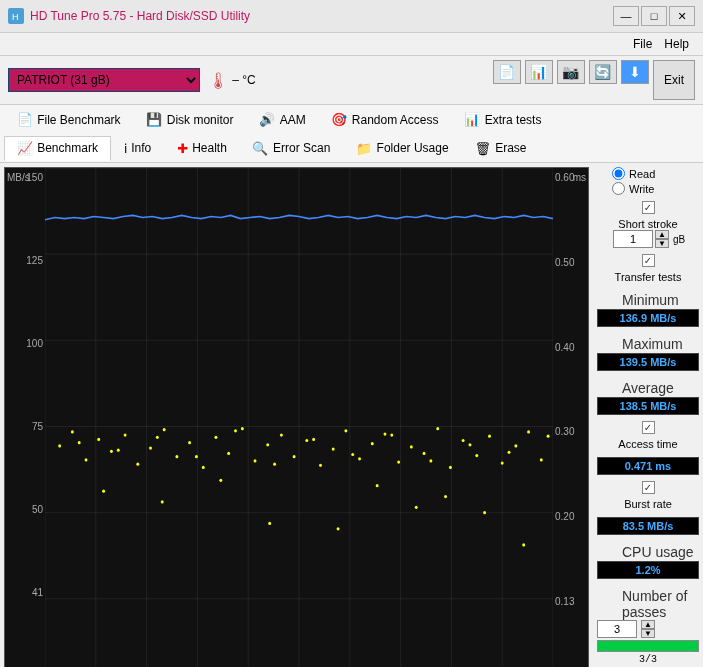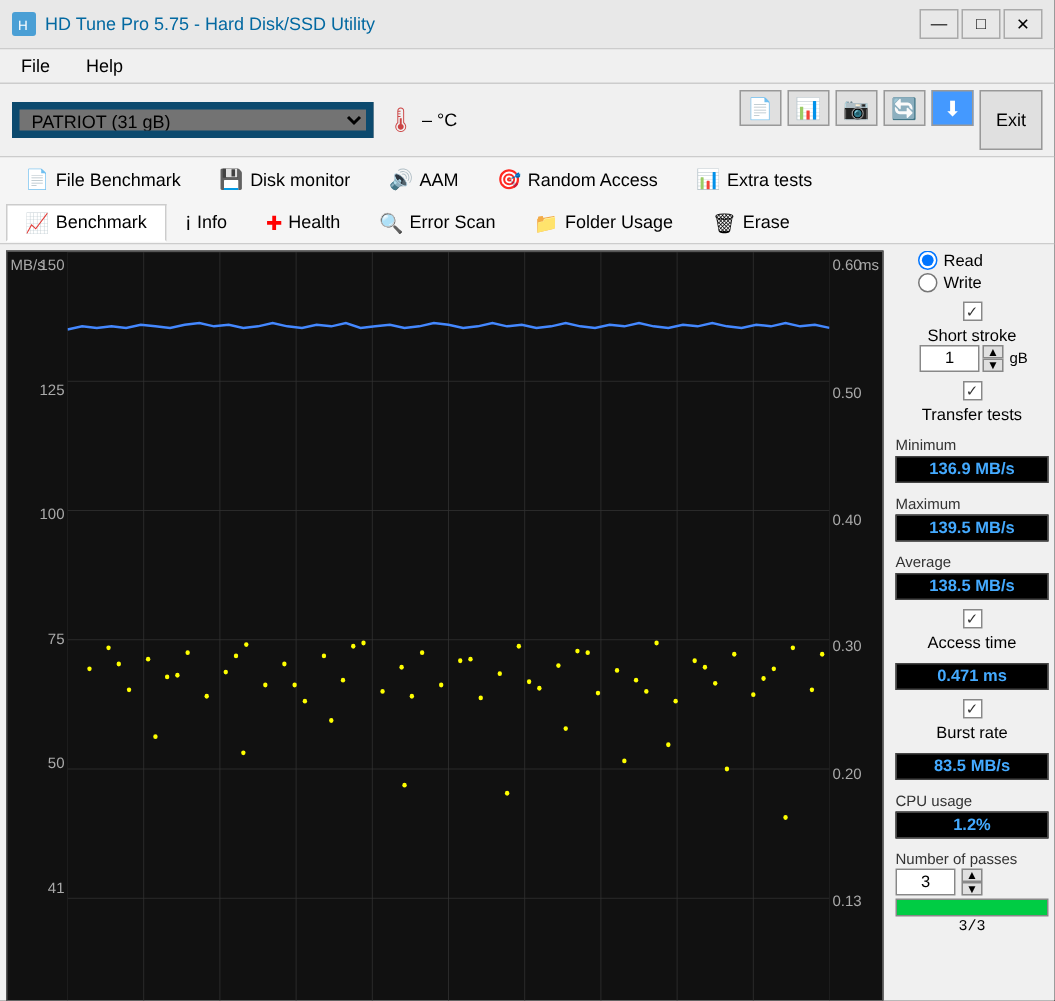--- a/index.html
+++ b/index.html
@@ -8,46 +8,47 @@
     .title-bar {
       background: #e8e8e8;
       display: flex;
       align-items: center;
       padding: 6px 8px;
       border-bottom: 1px solid #ccc;
       justify-content: space-between;
     }
     .title-bar-left { display: flex; align-items: center; gap: 6px; }
     .title-bar-icon { width: 16px; height: 16px; background: #4a9fd5; border-radius: 2px; display: flex; align-items: center; justify-content: center; }
-    .title-bar-title { font-size: 12px; color: #0369a1; }
+    .title-bar-title { font-size: 12px; color: #be185d; }
     .title-bar-controls { display: flex; gap: 2px; }
     .title-btn { width: 26px; height: 20px; background: #e8e8e8; border: 1px solid #aaa; cursor: pointer; display: flex; align-items: center; justify-content: center; font-size: 11px; }
 
     .menu-bar {
       background: #f0f0f0;
       display: flex;
-      gap: 12px;
+      gap: 0;
       padding: 2px 8px;
       border-bottom: 1px solid #ccc;
+      justify-content: flex-end;
     }
     .menu-item { padding: 2px 6px; cursor: pointer; font-size: 12px; }
 
     .toolbar {
       display: flex;
       align-items: center;
       padding: 4px 8px;
       gap: 8px;
       background: #f0f0f0;
       border-bottom: 1px solid #ccc;
     }
     .drive-select {
-      width: 241px;
+      width: 192px;
       height: 24px;
-      border: 5px solid #0c4a6e;
-      background: #737373;
+      border: 1px solid #0c4a6e;
+      background: #be185d;
       padding: 0 4px;
       font-size: 12px;
     }
     .temp-display {
       display: flex;
       align-items: center;
       gap: 4px;
       font-size: 12px;
     }
     .temp-icon { color: #cc4444; font-size: 16px; }
@@ -164,21 +165,21 @@
       background: black;
       color: #00ff00;
       text-align: center;
       padding: 2px 4px;
       font-size: 11px;
       font-weight: bold;
       border: 1px solid #444;
       margin-top: 1px;
     }
     .value-box.blue { color: #44aaff; }
-    .value-label { font-size: 10px; color: #333; margin-top: 3px; }
+    .value-label { font-size: 14px; color: #333; margin-top: 3px; margin-left: 25px; }
 
     .progress-bar-container {
       background: #ccc;
       height: 12px;
       border: 1px solid #888;
       margin-top: 2px;
     }
     .progress-bar-fill {
       height: 100%;
       background: #00cc44;

